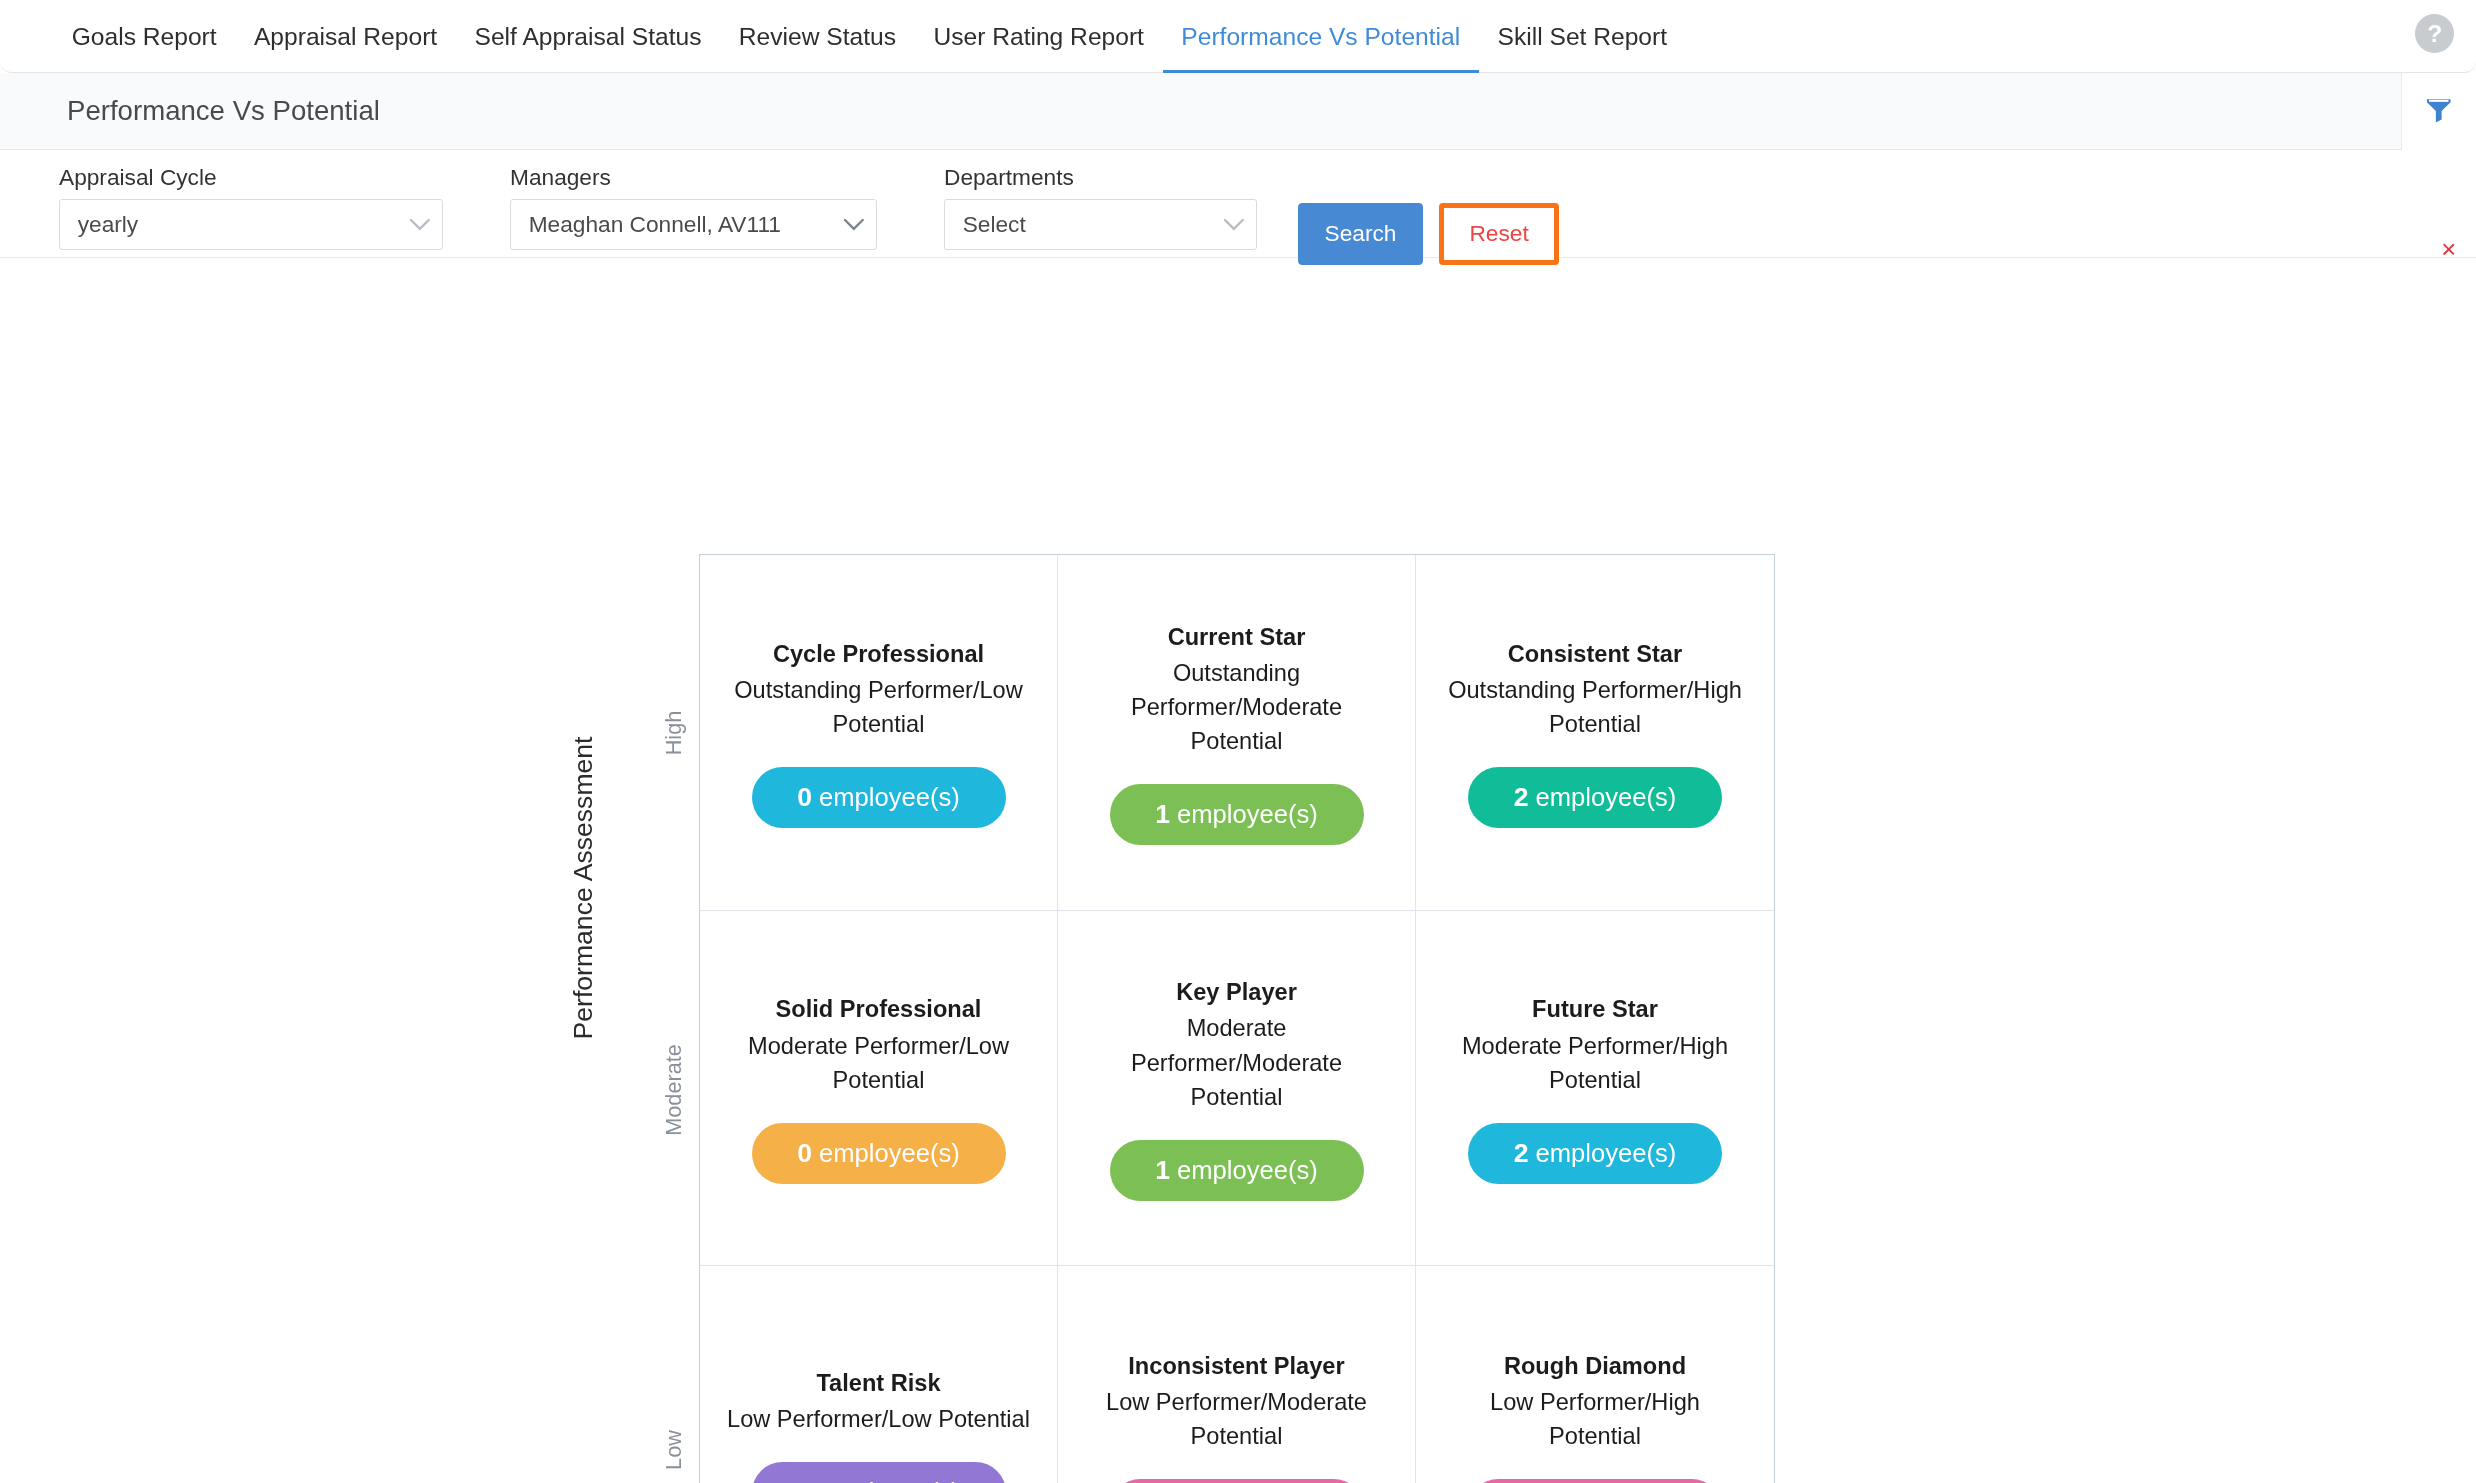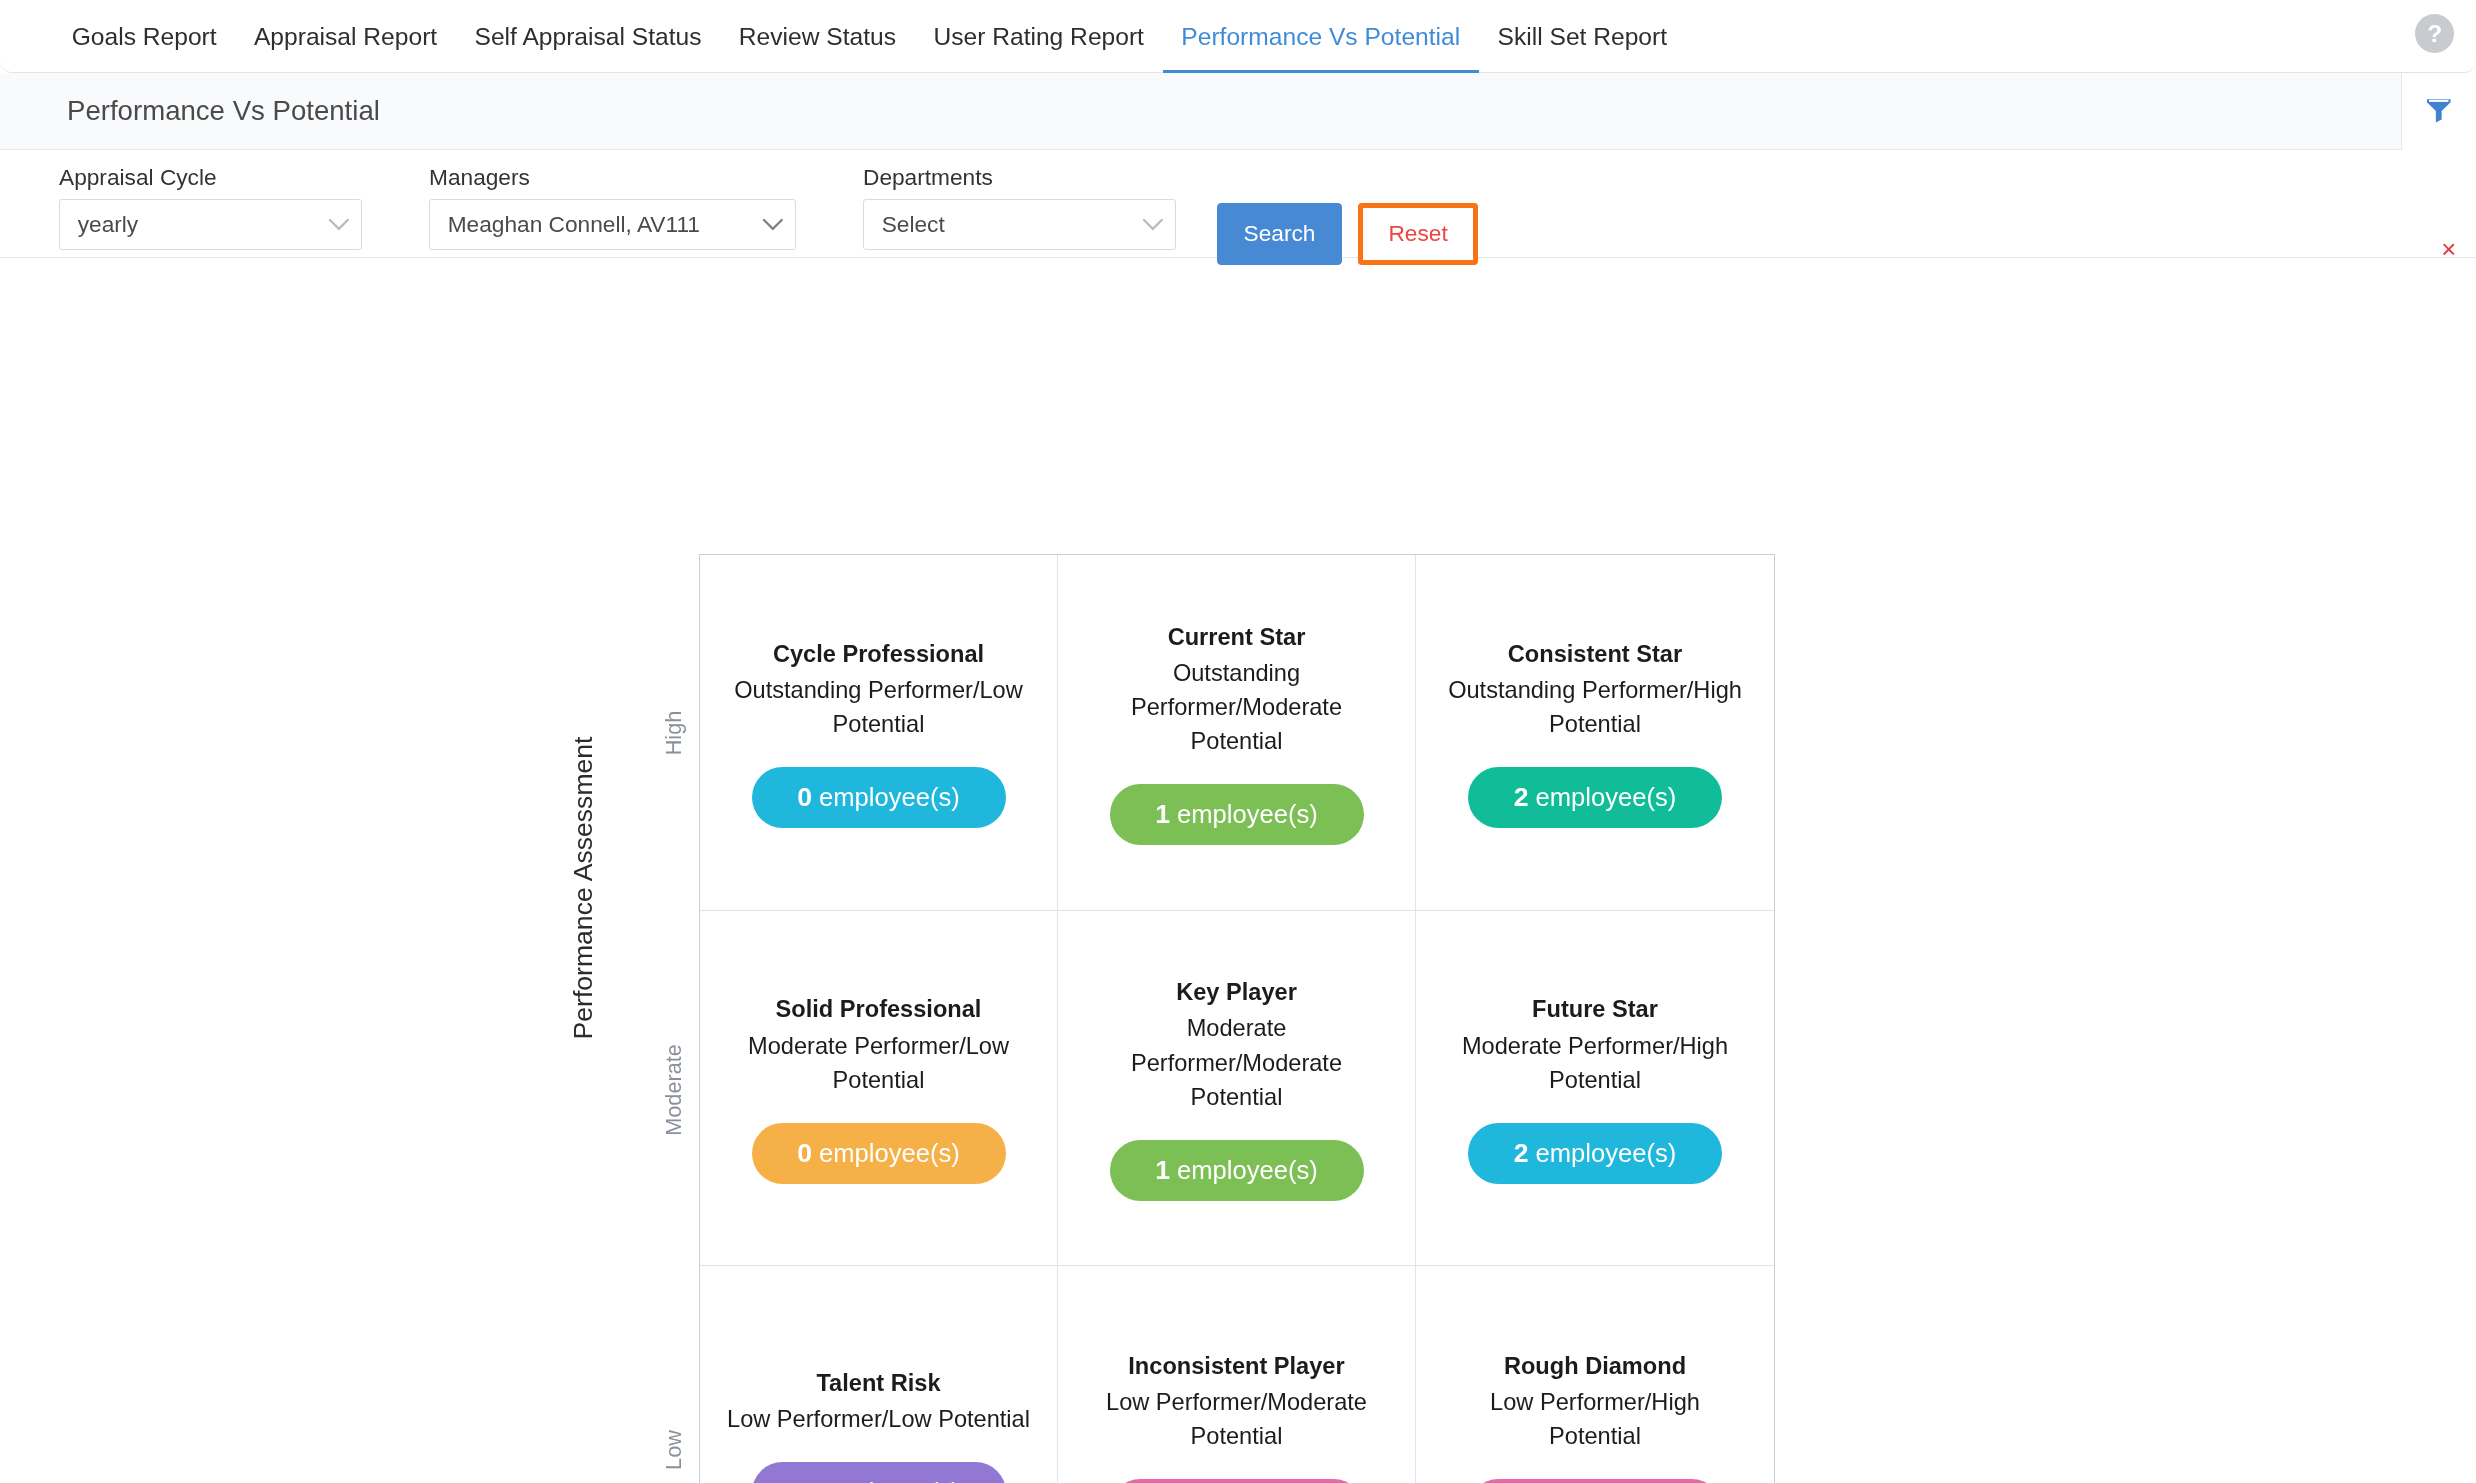--- a/index.html
+++ b/index.html
@@ -107,21 +107,21 @@
     background: #ffffff;
     display: flex;
     align-items: center;
     justify-content: space-between;
     padding: 0 11.8px 0 17.7px;
     font-size: 22.7px;
     color: #4a4a4a;
     cursor: pointer;
     white-space: nowrap;
   }
-  .select.w1 { width: 303px; text-align: right; }
+  .select.w1 { width: 384px; text-align: right; }
   .select.w2 { width: 367px; }
   .select.w3 { width: 313px; }
   .select .val { overflow: hidden; text-overflow: ellipsis; }
   .chev {
     margin-left: 9.9px;
     flex: none;
     display: inline-block;
   }
   .btns { margin-top: 39px; display: flex; align-items: center; }
   .btn {

